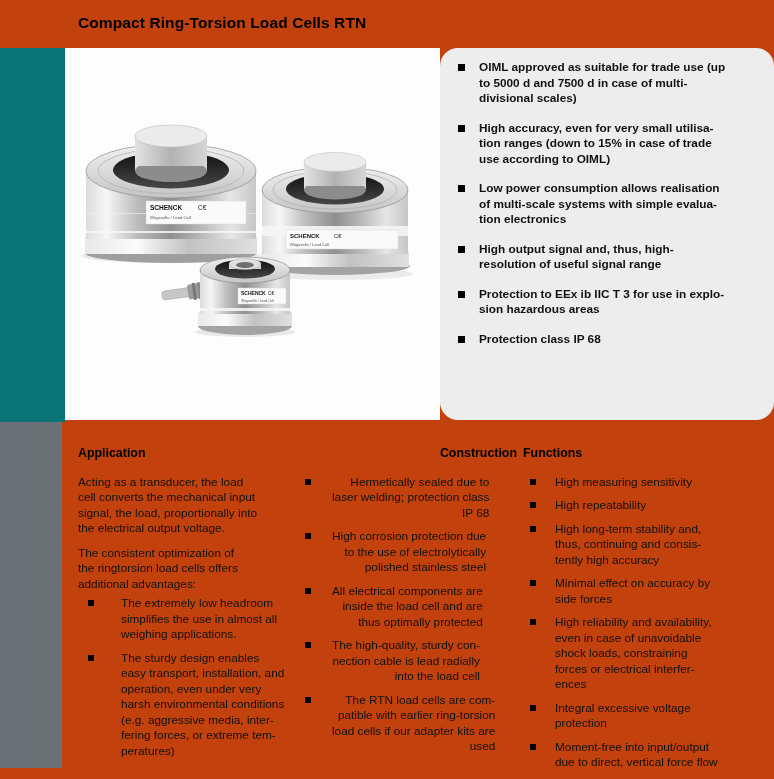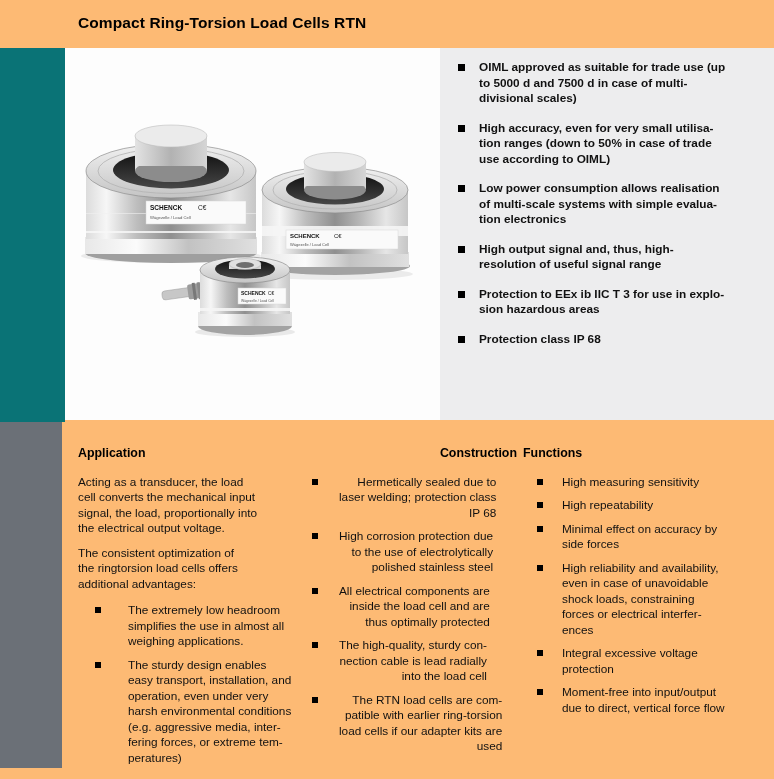--- a/index.html
+++ b/index.html
@@ -5,21 +5,21 @@
   * { box-sizing: border-box; }
   html, body { margin: 0; padding: 0; }
   body {
     width: 774px; height: 779px;
     background: #ffffff;
     font-family: "Liberation Sans", sans-serif;
     color: #111;
     position: relative;
     overflow: hidden;
   }
-  .page { position: absolute; inset: 0; background: #fdba74; text-decoration: underline; }
+  .page { position: absolute; inset: 0; background: #c2410c; text-decoration: underline; }
 
   h1.title {
     position: absolute; left: 78px; top: 14px;
     margin: 0; font-size: 15.5px; font-weight: bold; color: #000;
     letter-spacing: 0.1px;
   }
 
   .teal-bar {
     position: absolute; left: 0; top: 48px;
     width: 65px; height: 374px; background: #0A7376;
@@ -33,20 +33,21 @@
     position: absolute; left: 65px; top: 48px;
     width: 375px; height: 372px; background: #fdfdfd;
   }
   .photo svg { display: block; }
 
   .features {
     position: absolute; left: 440px; top: 48px;
     width: 334px; height: 372px;
     background: #EDEDEE;
     padding: 12px 2px 0 18px;
+    border-radius: 18px;
   }
   .features ul { list-style: none; margin: 0; padding: 0; }
   .features li {
     display: flex; align-items: flex-start;
     margin-bottom: 14px;
     font-weight: bold; font-size: 11.8px; line-height: 15.5px;
   }
   .sq {
     flex: 0 0 auto; width: 7px; height: 7px; background: #000;
     margin: 4px 14px 0 0;
@@ -55,21 +56,21 @@
 
   .col {
     position: absolute; top: 446px;
     font-size: 11.8px; line-height: 15.5px; color: #111;
   }
   .col h2 {
     margin: 0 0 13px 0; font-size: 12.4px; font-weight: bold; color: #000;
   }
   .col p { margin: 0 0 9px 0; }
   .col p.tight { margin-bottom: 2px; }
-  .col ul { list-style: none; margin: 11px; padding: 0; }
+  .col ul { list-style: none; margin: 4px; padding: 0; }
   .col li { display: flex; align-items: flex-start; margin-bottom: 8px; }
   .col .sq { width: 6px; height: 6px; margin-top: 4px; }
   .col-app { left: 78px; width: 216px; }
   .col-app .sq { margin-left: 6px; margin-right: 27px; }
   .col-con { left: 297px; width: 220px; text-align: right; }
   .col-con .sq { margin-left: 4px; margin-right: 21px; }
   .col-fun { left: 523px; width: 250px; }
   .col-fun .sq { margin-left: 3px; margin-right: 19px; }
 
   text { font-family: "Liberation Sans", sans-serif; }
@@ -194,21 +195,21 @@
     <ul>
       <li>
           <span class="sq"></span>
           <span class="pre">OIML approved as suitable for trade use (up
 to 5000 d and 7500 d in case of multi-
 divisional scales)</span>
         </li>
       <li>
           <span class="sq"></span>
           <span class="pre">High accuracy, even for very small utilisa-
-tion ranges (down to 50% in case of trade
+tion ranges (down to 15% in case of trade
 use according to OIML)</span>
         </li>
       <li>
           <span class="sq"></span>
           <span class="pre">Low power consumption allows realisation
 of multi-scale systems with simple evalua-
 tion electronics</span>
         </li>
       <li>
           <span class="sq"></span>
@@ -299,20 +300,26 @@
       <li>
           <span class="sq"></span>
           <span class="pre">High measuring sensitivity</span>
         </li>
       <li>
           <span class="sq"></span>
           <span class="pre">High repeatability</span>
         </li>
       <li>
           <span class="sq"></span>
+          <span class="pre">High long-term stability and,
+thus, continuing and consis-
+tently high accuracy</span>
+        </li>
+      <li>
+          <span class="sq"></span>
           <span class="pre">Minimal effect on accuracy by
 side forces</span>
         </li>
       <li>
           <span class="sq"></span>
           <span class="pre">High reliability and availability,
 even in case of unavoidable
 shock loads, constraining
 forces or electrical interfer-
 ences</span>

